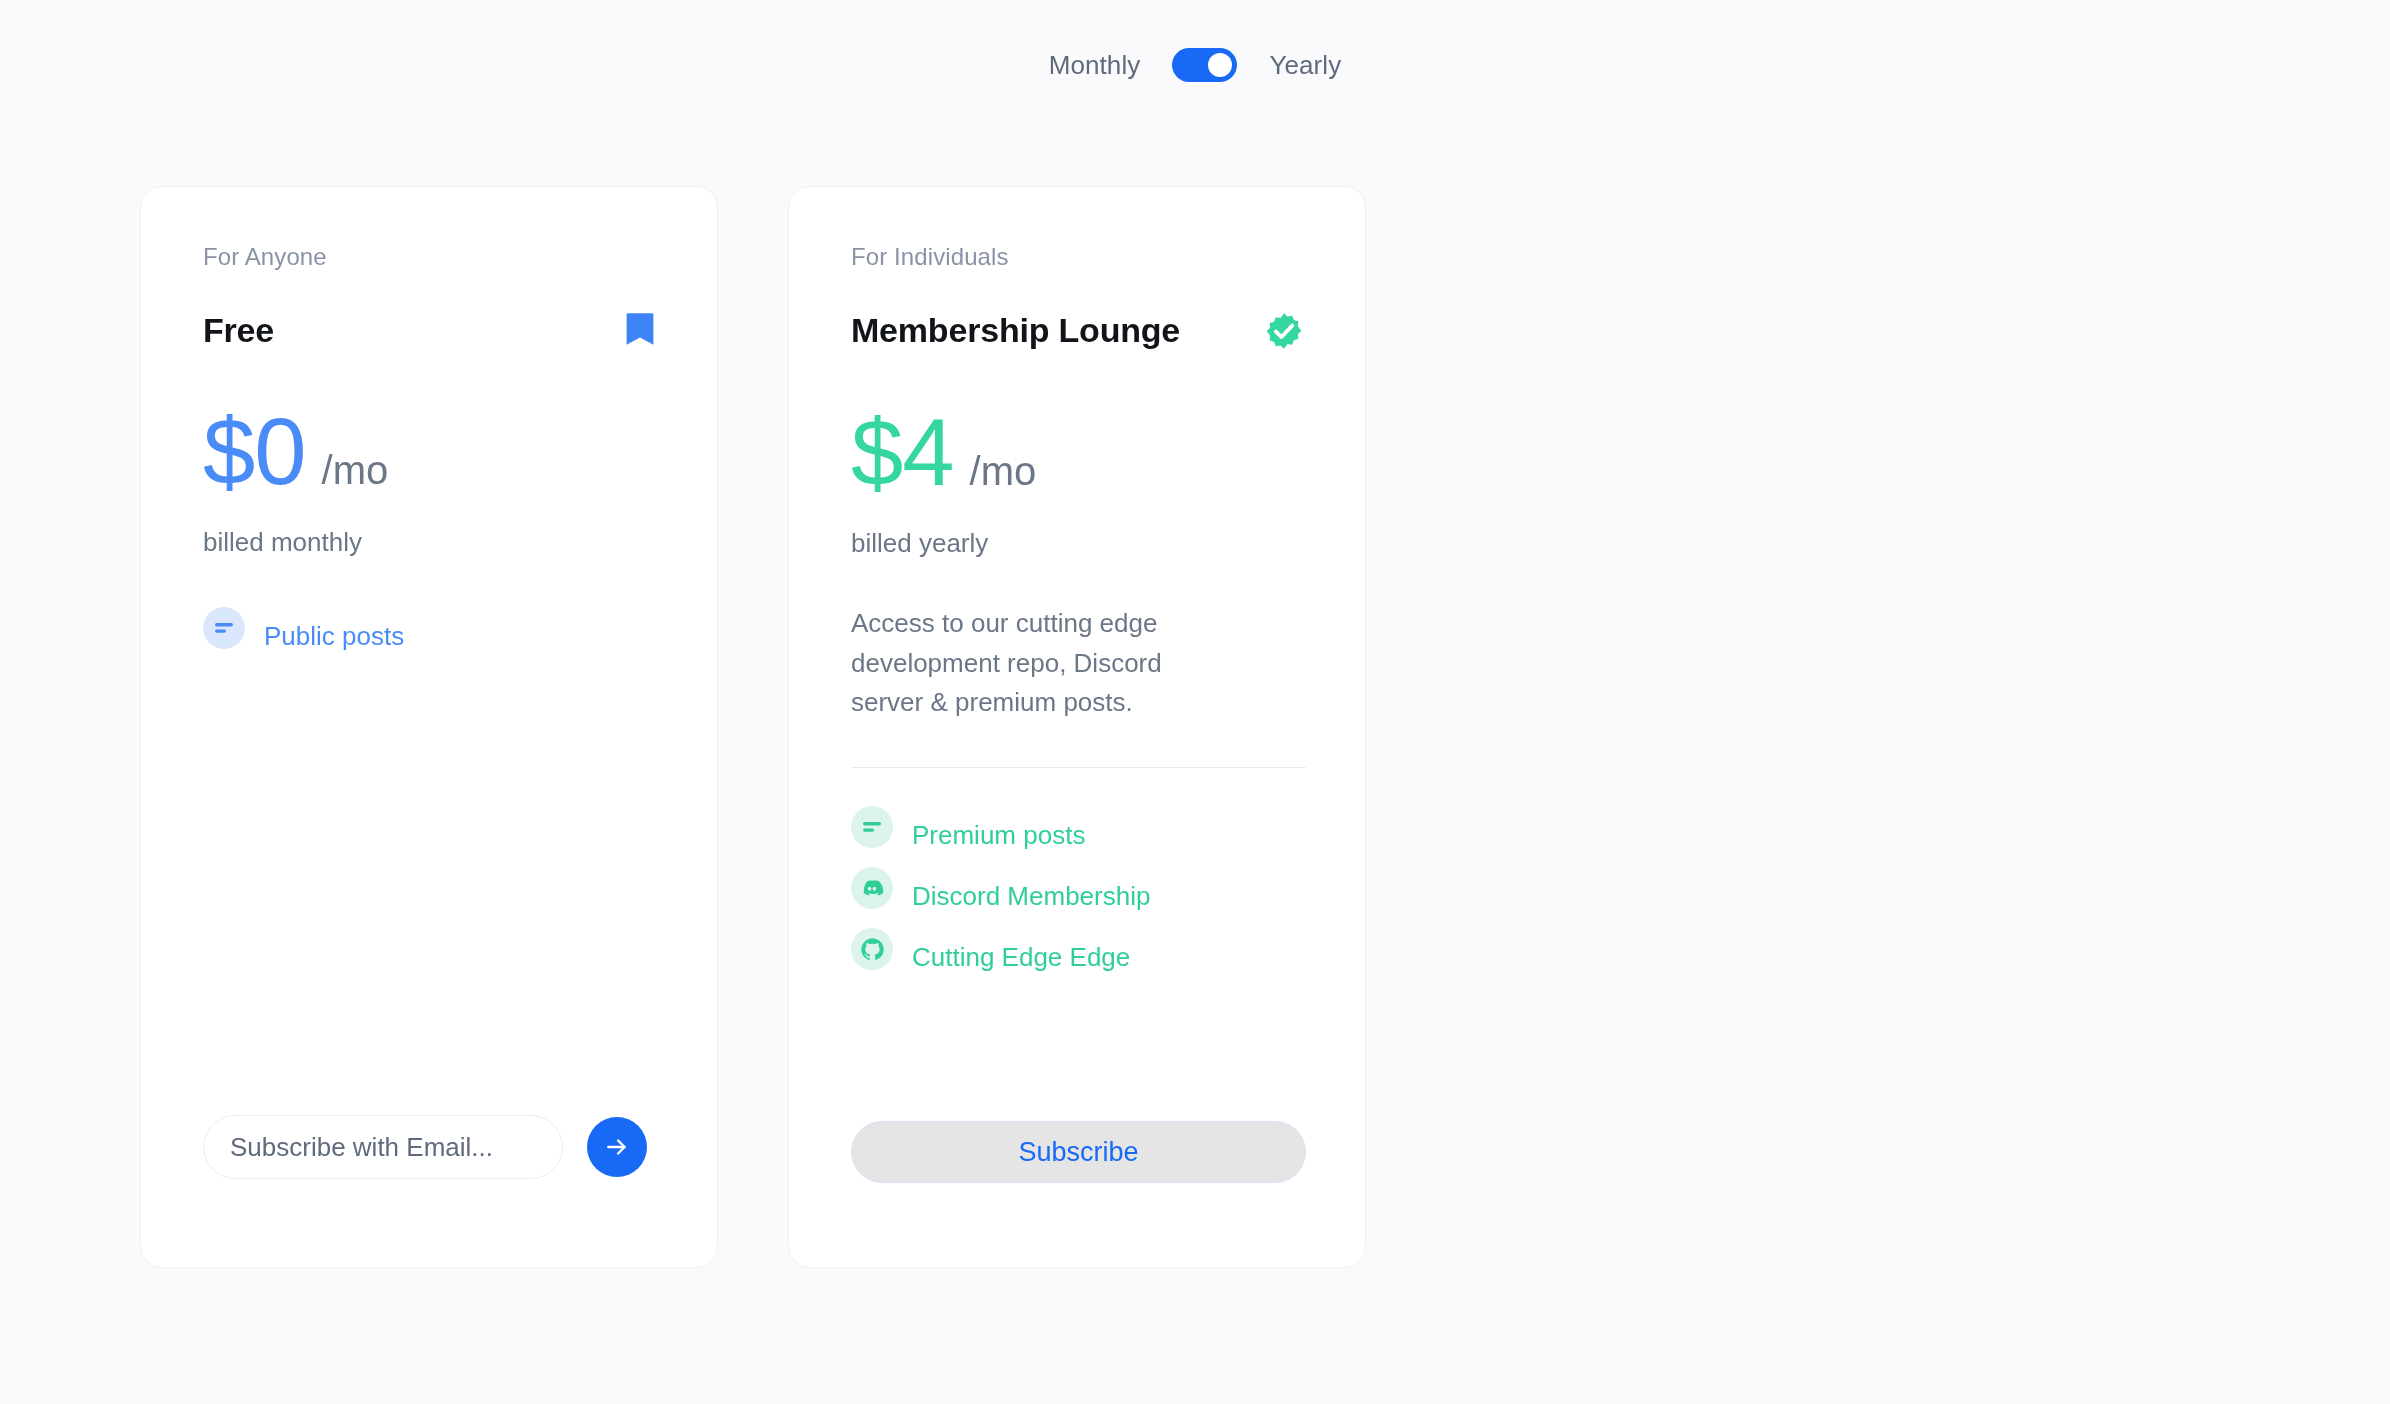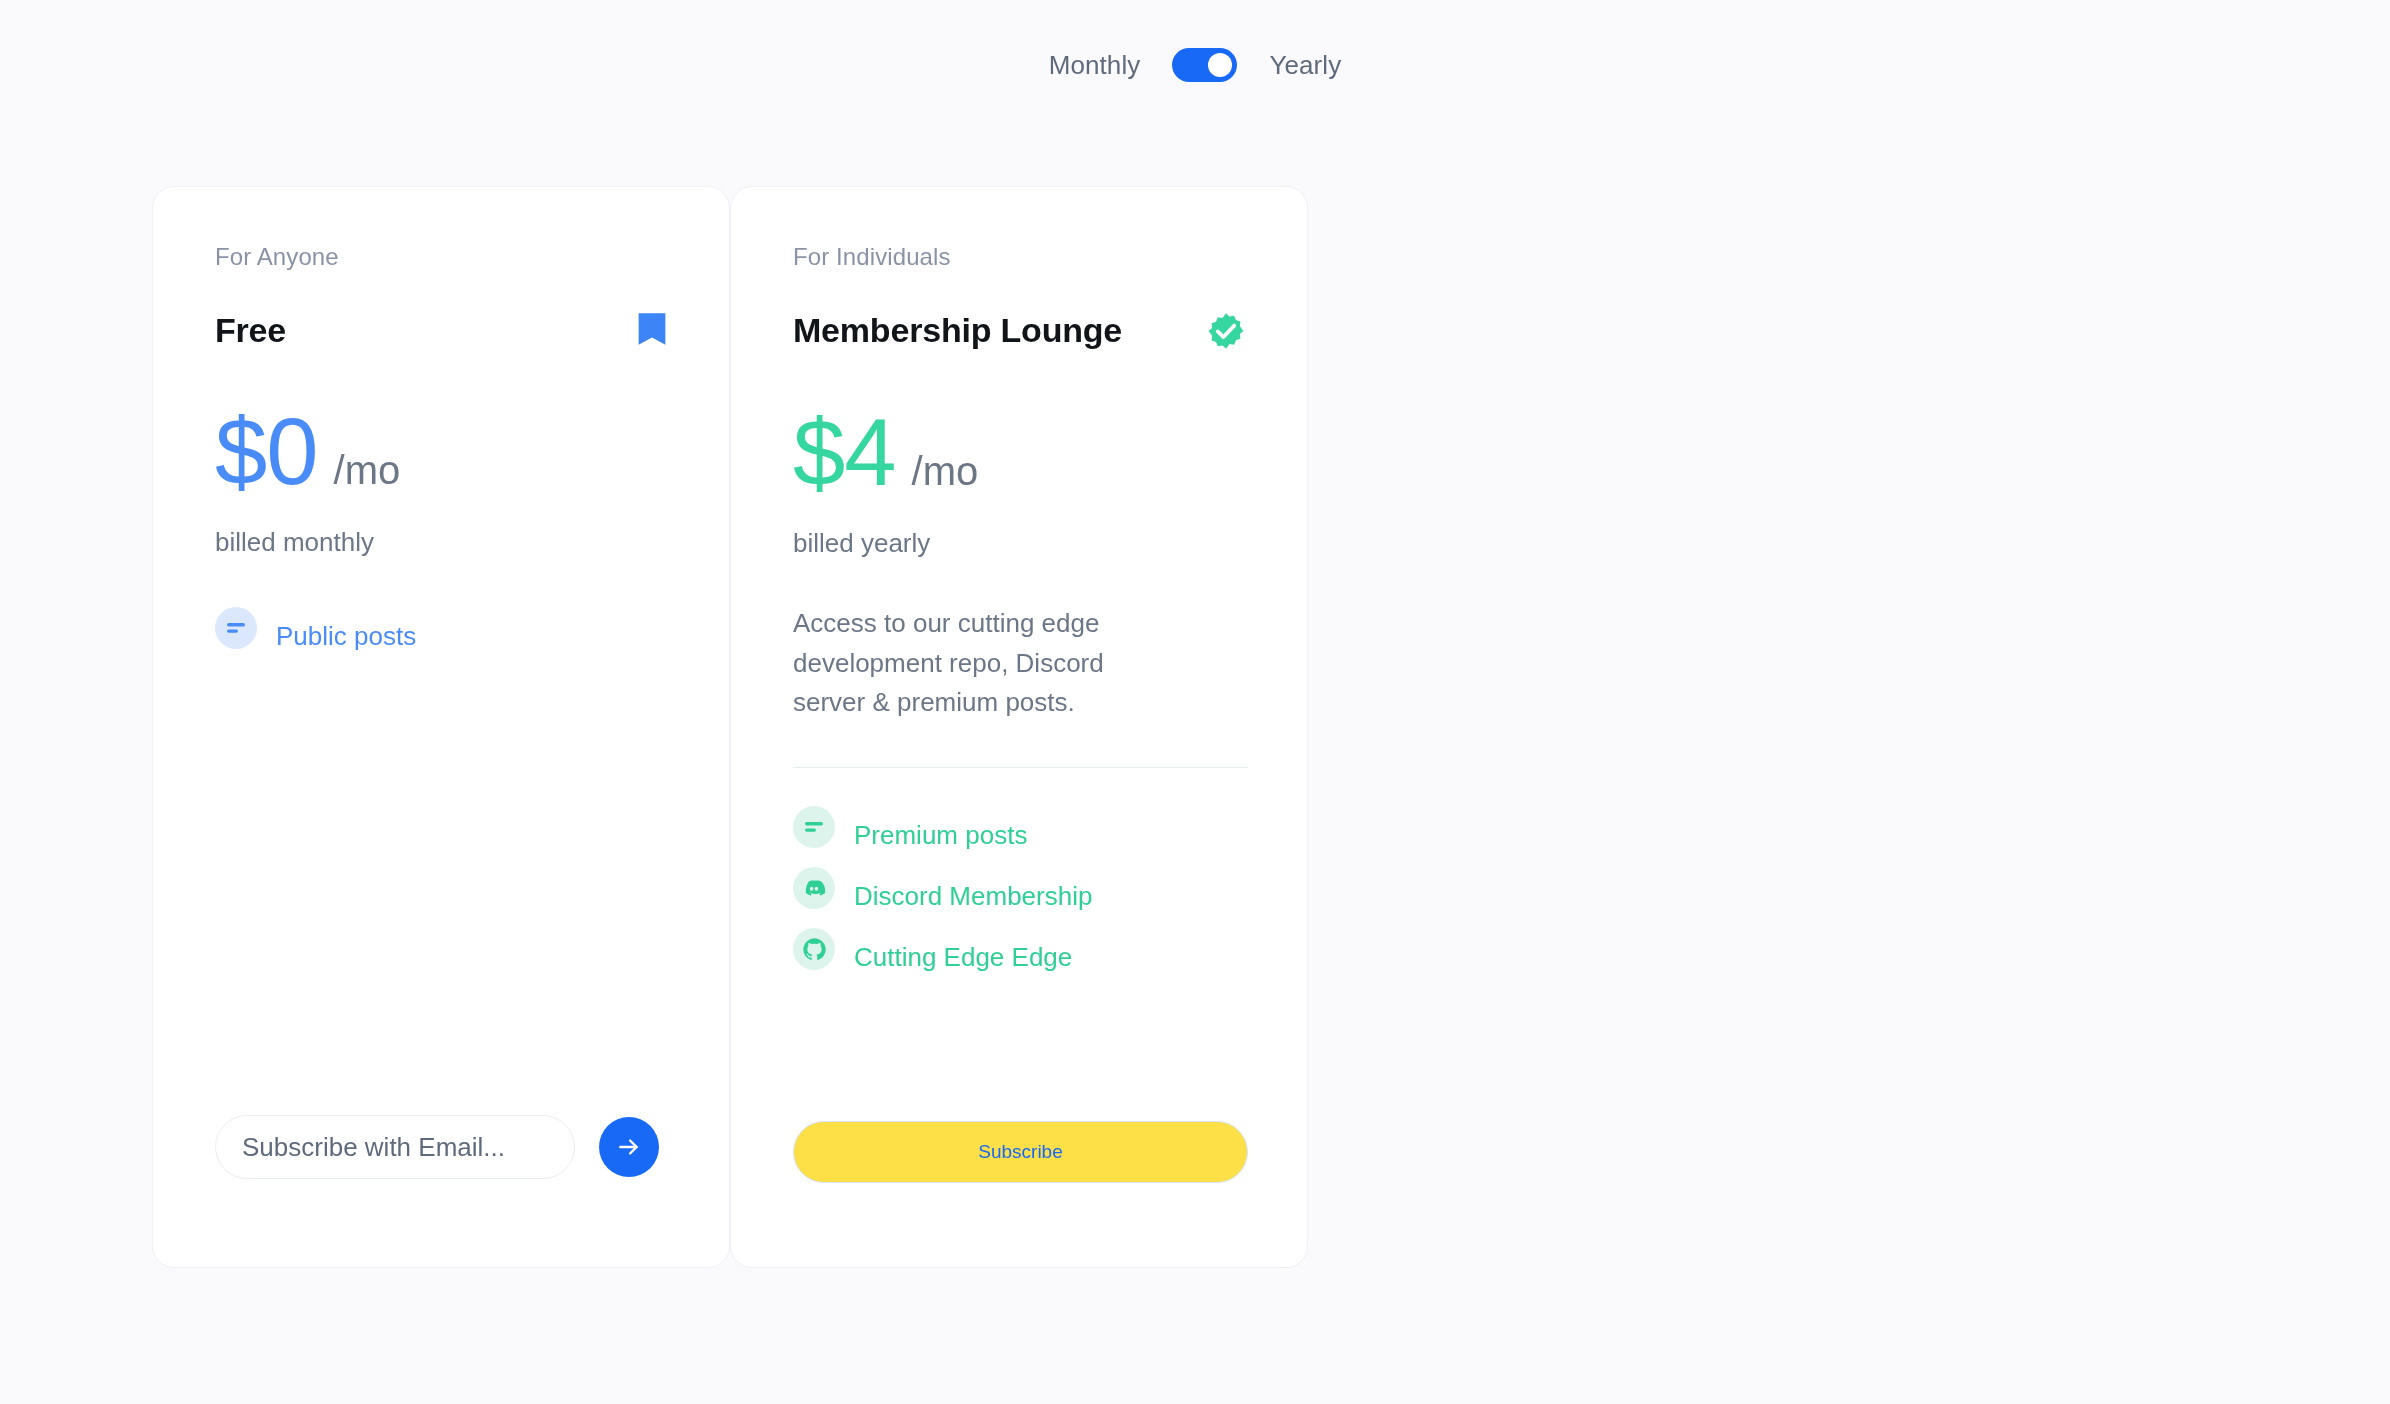--- a/index.html
+++ b/index.html
@@ -36,21 +36,21 @@
   }
   .toggle-knob {
     position: absolute;
     top: 5px; right: 5px;
     width: 24px; height: 24px;
     border-radius: 50%;
     background: #ffffff;
   }
 
   
-  .cards { position: absolute; top: 186px; left: 152px; display: flex; }
+  .cards { position: absolute; top: 186px; left: 140px; display: flex; gap: 70px; }
   .card {
     background: #ffffff;
     border: 1.5px solid #f0f0f6;
     border-radius: 22px;
     position: relative;
   }
   .card-free  { width: 578px; height: 1082px; padding: 58px 62px 0 62px; }
   .card-paid  { width: 578px; height: 1082px; padding: 58px 62px 0 62px; }
 
   .eyebrow {
@@ -163,24 +163,24 @@
   }
   .arrow-icon { width: 26px; height: 26px; display: block; }
 
   
   .subscribe-btn {
     position: absolute;
     left: 62px; bottom: 84px;
     width: 455px; height: 62px;
     border: 1.5px solid #d7e4fb;
     border-radius: 31px;
-    background: #fde047;
+    background: #e5e5e5;
     color: #1769f6;
     font-family: "Liberation Sans", sans-serif;
-    font-size: 19px;
+    font-size: 27px;
     cursor: pointer;
   }
 </style>
 </head>
 <body>
 
 <div class="page">
 
   <div class="billing-toggle">
     <span class="billing-label">Monthly</span>

